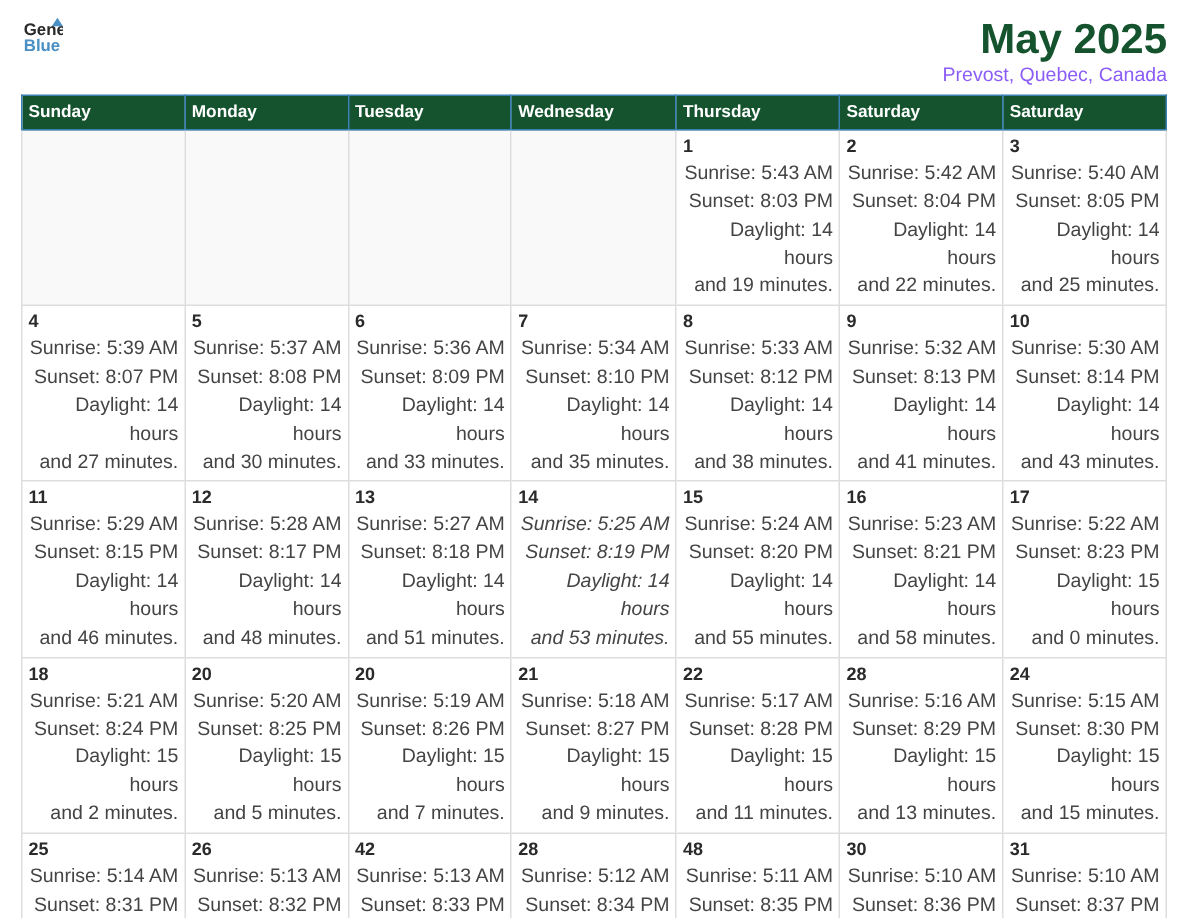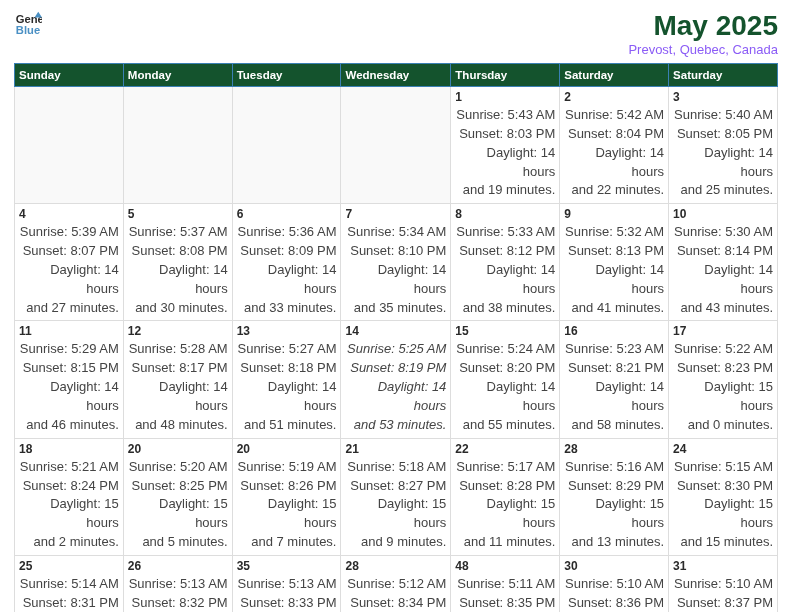--- a/index.html
+++ b/index.html
@@ -321,21 +321,21 @@
 and 17 minutes.</div>
           </td>
           <td>
             <span class="day-num">26</span>
             <div class="day-info" style="white-space: pre-line;">Sunrise: 5:13 AM
 Sunset: 8:32 PM
 Daylight: 15 hours
 and 19 minutes.</div>
           </td>
           <td>
-            <span class="day-num">35</span>
+            <span class="day-num">42</span>
             <div class="day-info" style="white-space: pre-line;">Sunrise: 5:13 AM
 Sunset: 8:33 PM
 Daylight: 15 hours
 and 20 minutes.</div>
           </td>
           <td>
             <span class="day-num">28</span>
             <div class="day-info" style="white-space: pre-line;">Sunrise: 5:12 AM
 Sunset: 8:34 PM
 Daylight: 15 hours

